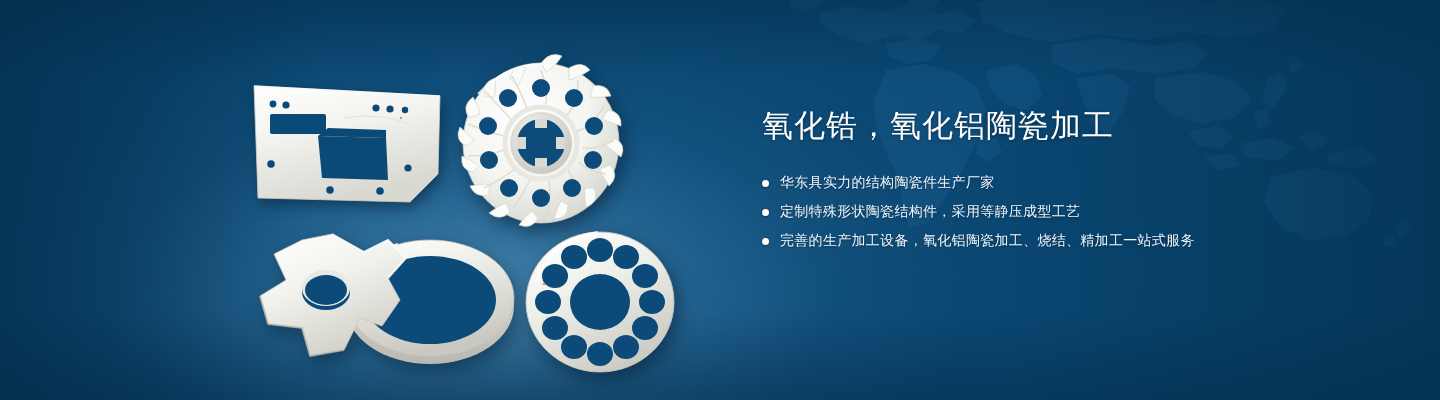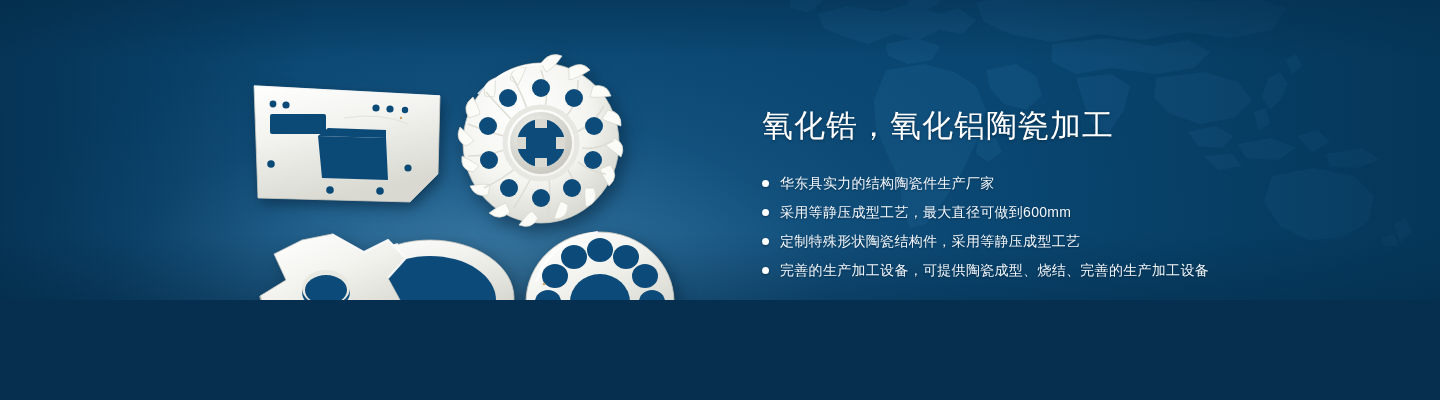--- a/index.html
+++ b/index.html
@@ -4,21 +4,21 @@
 <title>Ceramic Banner</title>
 <style>
   html, body {
     margin: 0;
     padding: 0;
     background: #062f4f;
   }
   #banner {
     position: relative;
     width: 1440px;
-    height: 300px;
+    height: 400px;
     overflow: hidden;
     font-family: "Liberation Sans", "DejaVu Sans", sans-serif;
     background: #be185d;
     user-select: none;
   }
 
   
   .bg-base {
     position: absolute; inset: 0;
     background: #08456f;
@@ -118,20 +118,21 @@
     background: #ffffff;
     margin-right: 11px;
     box-shadow: 0 1px 2px rgba(2,26,48,0.5);
   }
   .bullet-text {
     font-size: 14px;
     line-height: 1.5;
     color: #f2f7fb;
     letter-spacing: 0.3px;
     text-shadow: 0 1px 2px rgba(2,26,48,0.5);
+    font-family: Liberation Mono, monospace;
   }
 </style>
 </head>
 <body>
 
 <div id="banner">
 
   <div class="bg-base"></div>
   <div class="bg-glow"></div>
 
@@ -368,26 +369,22 @@
   <div class="copy">
     <h1 class="headline">氧化锆，氧化铝陶瓷加工</h1>
 
     <ul class="bullets">
       <li class="bullet">
         <span class="dot"></span>
         <span class="bullet-text">华东具实力的结构陶瓷件生产厂家</span>
       </li>
       <li class="bullet">
         <span class="dot"></span>
-        <span class="bullet-text">采用等静压成型工艺，最大直径可做到600mm</span>
-      </li>
-      <li class="bullet">
-        <span class="dot"></span>
         <span class="bullet-text">定制特殊形状陶瓷结构件，采用等静压成型工艺</span>
       </li>
       <li class="bullet">
         <span class="dot"></span>
-        <span class="bullet-text">完善的生产加工设备，可提供陶瓷成型、烧结、完善的生产加工设备</span>
+        <span class="bullet-text">完善的生产加工设备，氧化铝陶瓷加工、烧结、精加工一站式服务</span>
       </li>
     </ul>
   </div>
 
 </div>
 
 </body></html>

